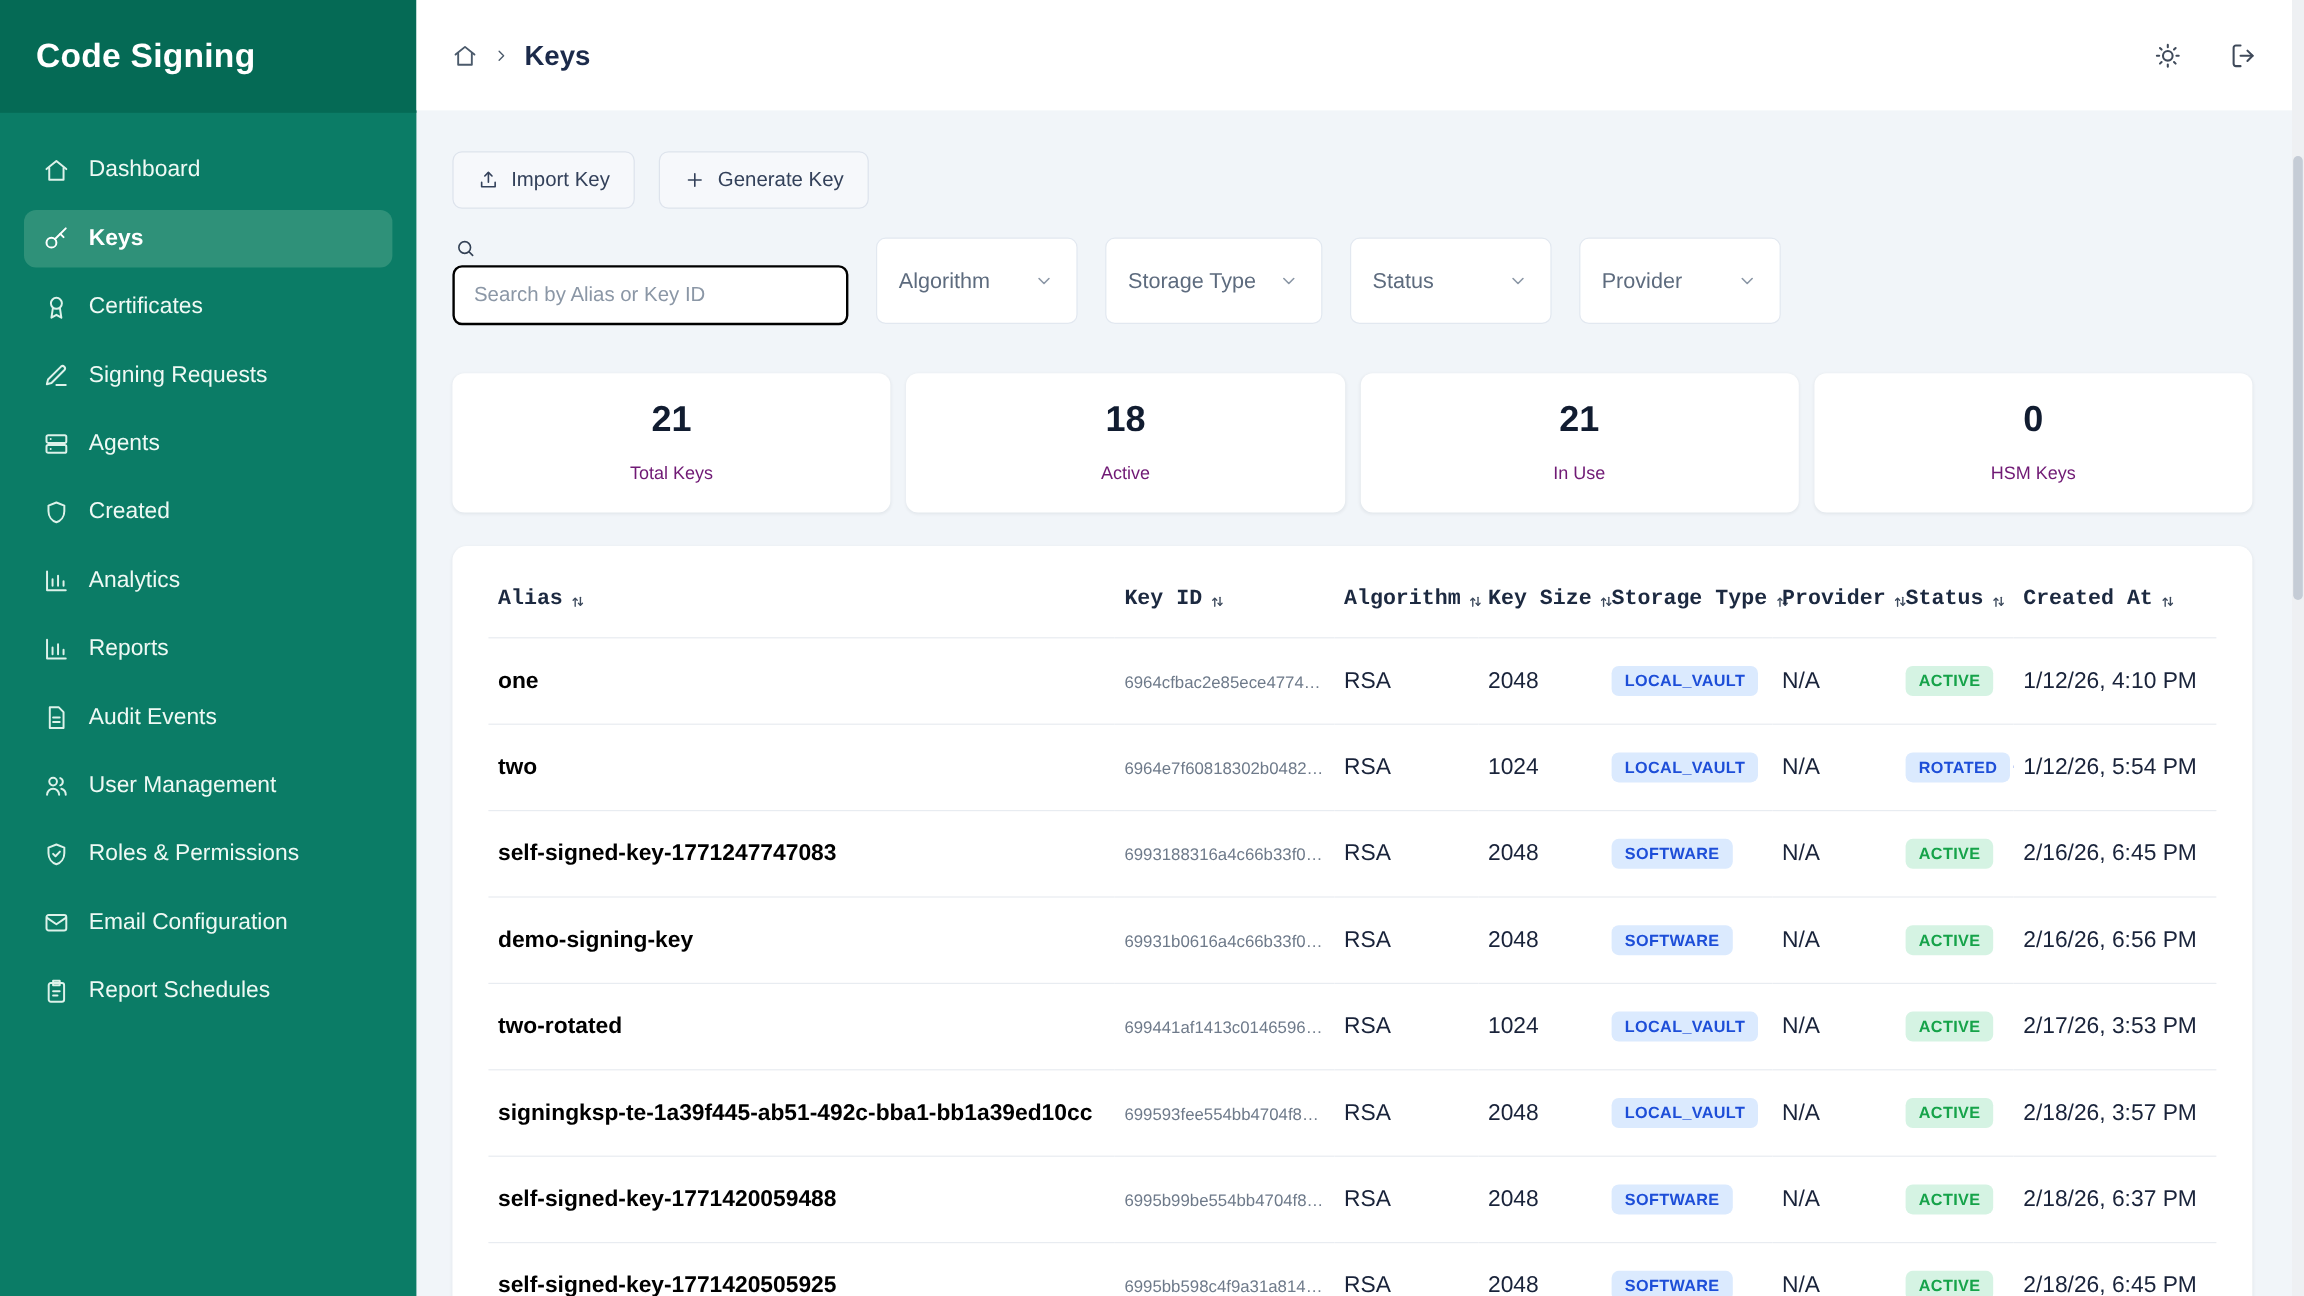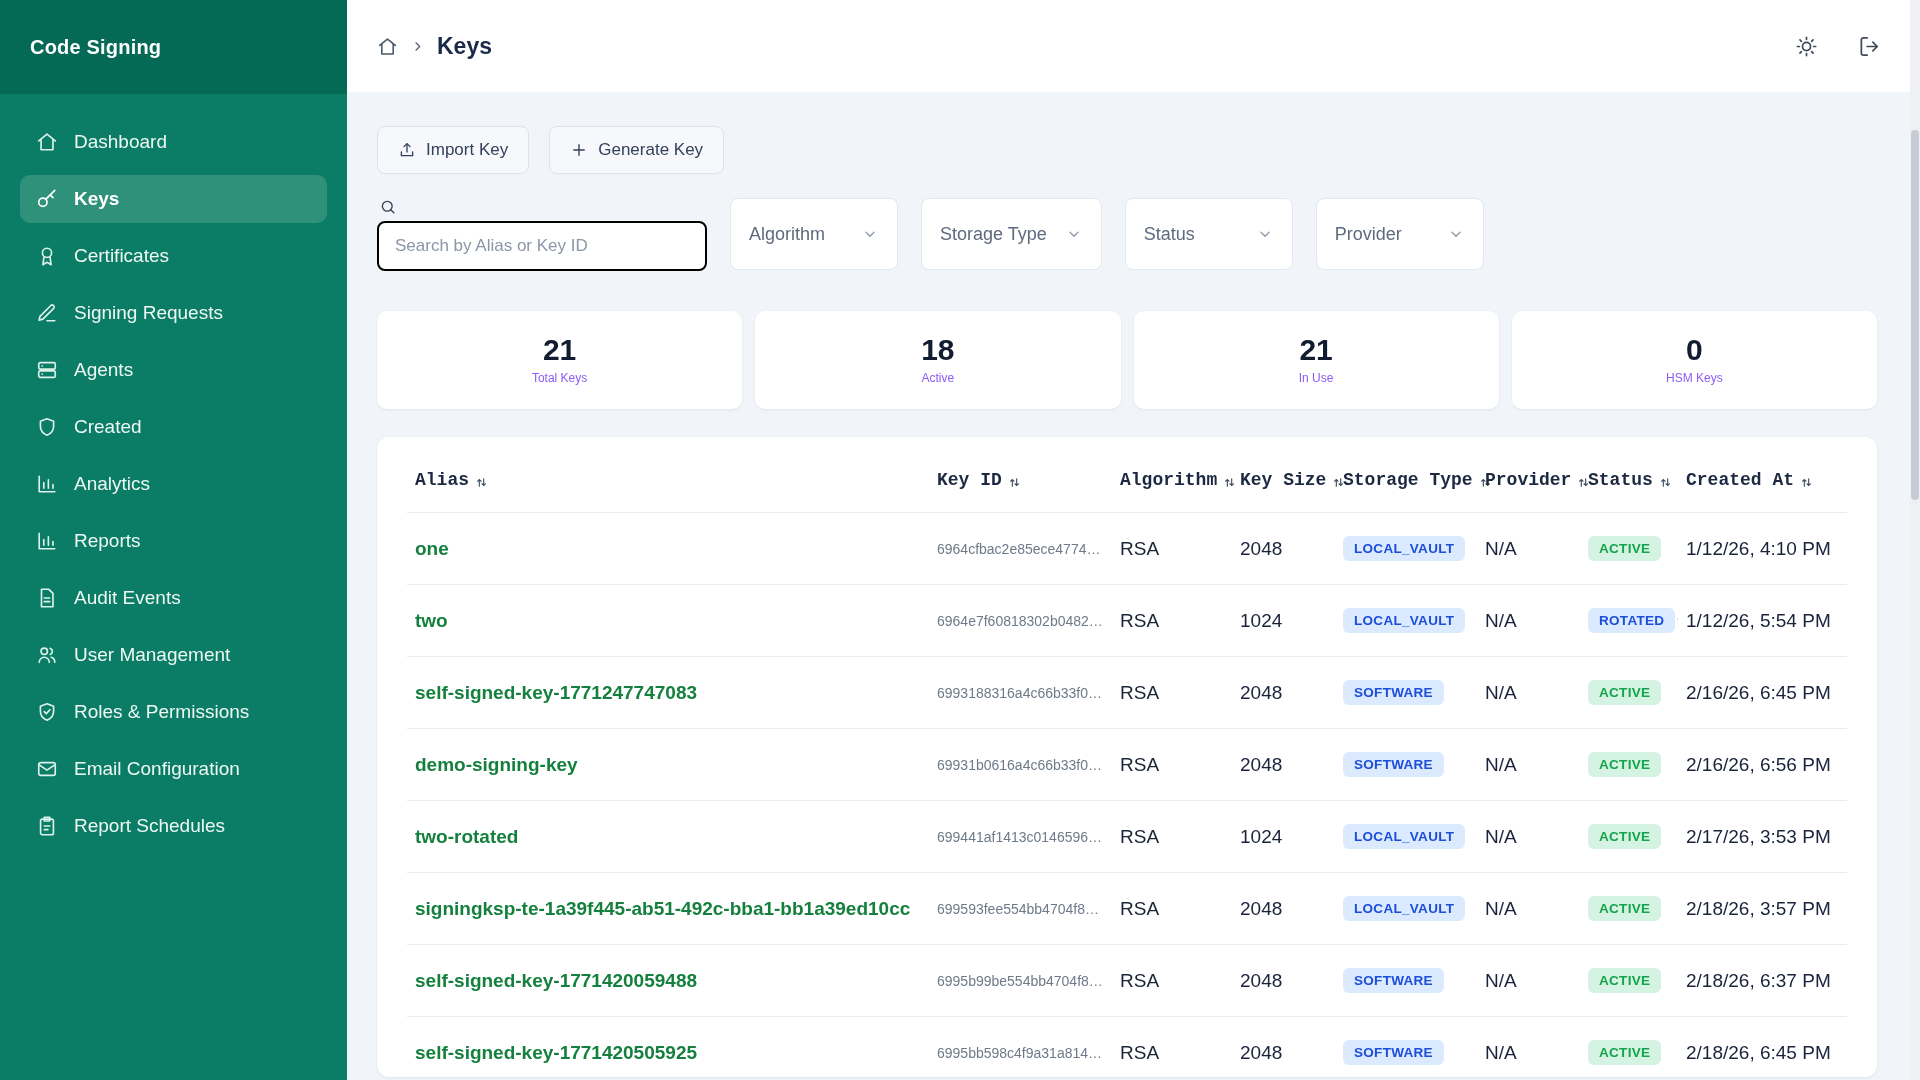--- a/index.html
+++ b/index.html
@@ -17,21 +17,21 @@
   
   .sidebar {
     width:347px; min-width:347px; height:100%;
     background:var(--sidebar-bg,#0b7c66);
     display:flex; flex-direction:column;
   }
   .sidebar-header {
     height:94px; background:var(--sidebar-header-bg,#056a55);
     display:flex; align-items:center; padding:0 30px;
   }
-  .app-title { color:#ffffff; font-size:20px; font-weight:700; letter-spacing:.2px; }
+  .app-title { color:#ffffff; font-size:28px; font-weight:700; letter-spacing:.2px; }
   .nav { padding:24px 20px; display:flex; flex-direction:column; gap:9px; }
   .nav-item {
     display:flex; align-items:center; gap:16px;
     height:48px; padding:0 16px; border-radius:10px;
     color:#eef9f4; font-size:19px; cursor:pointer;
   }
   .nav-item .icon { width:22px; height:22px; color:#ddf2ea; }
   .nav-item.active { background:var(--sidebar-active-bg,#2f9179); color:#ffffff; font-weight:600; }
   .nav-item.active .icon { color:#ffffff; }
 
@@ -85,40 +85,40 @@
   .filter-dropdown .dd-chevron { width:18px; height:18px; color:#8b97a6; }
 
   
   .stats { margin-top:40px; display:flex; gap:13px; }
   .stat-card {
     flex:1; background:var(--card-bg,#ffffff); border-radius:10px;
     padding:22px 0 24px; text-align:center;
     box-shadow:0 1px 3px rgba(16,24,40,.07);
   }
   .stat-value { font-size:30px; font-weight:600; color:#111c30; }
-  .stat-label { margin-top:4px; font-size:12px; color:#8b5cf6; }
+  .stat-label { margin-top:19px; font-size:15px; color:#701a75; }
 
   
   .table-card {
     margin-top:28px; background:var(--card-bg,#ffffff); border-radius:12px;
     padding:6px 30px 0; box-shadow:0 1px 3px rgba(16,24,40,.07);
     height:640px; overflow:hidden;
   }
   table { width:100%; border-collapse:collapse; table-layout:fixed; }
   th {
     text-align:left; font-size:18px; font-weight:700; color:#1c2940;
     padding:26px 8px 22px; white-space:nowrap;
   }
   .th-inner { display:inline-flex; align-items:flex-end; gap:5px; cursor:pointer;font-family:Liberation Mono, monospace; }
   .sort-icon { width:15px; height:15px; color:#3c495c; }
   td {
     padding:23px 8px; border-top:1px solid #e8ecf1;
     font-size:19px; color:#19233a; white-space:nowrap; overflow:hidden; text-overflow:ellipsis;
   }
-  .cell-alias { font-weight:700; color:#15803d; }
+  .cell-alias { font-weight:700; color:#000000; }
   .cell-keyid { font-size:14px; color:#6e7a8a; }
   .badge {
     display:inline-block; padding:5px 11px; border-radius:6px;
     font-size:13.5px; font-weight:700; letter-spacing:.3px;
   }
   .badge-blue  { background:var(--badge-blue-bg,#dbeafe);  color:var(--badge-blue-text,#1d4ed8); }
   .badge-green { background:var(--badge-green-bg,#d5f3e3); color:var(--badge-green-text,#16a34a); }
 
   
   .page-scrollbar { position:fixed; top:0; right:0; width:10px; height:100%; background:#eef0f3; }

